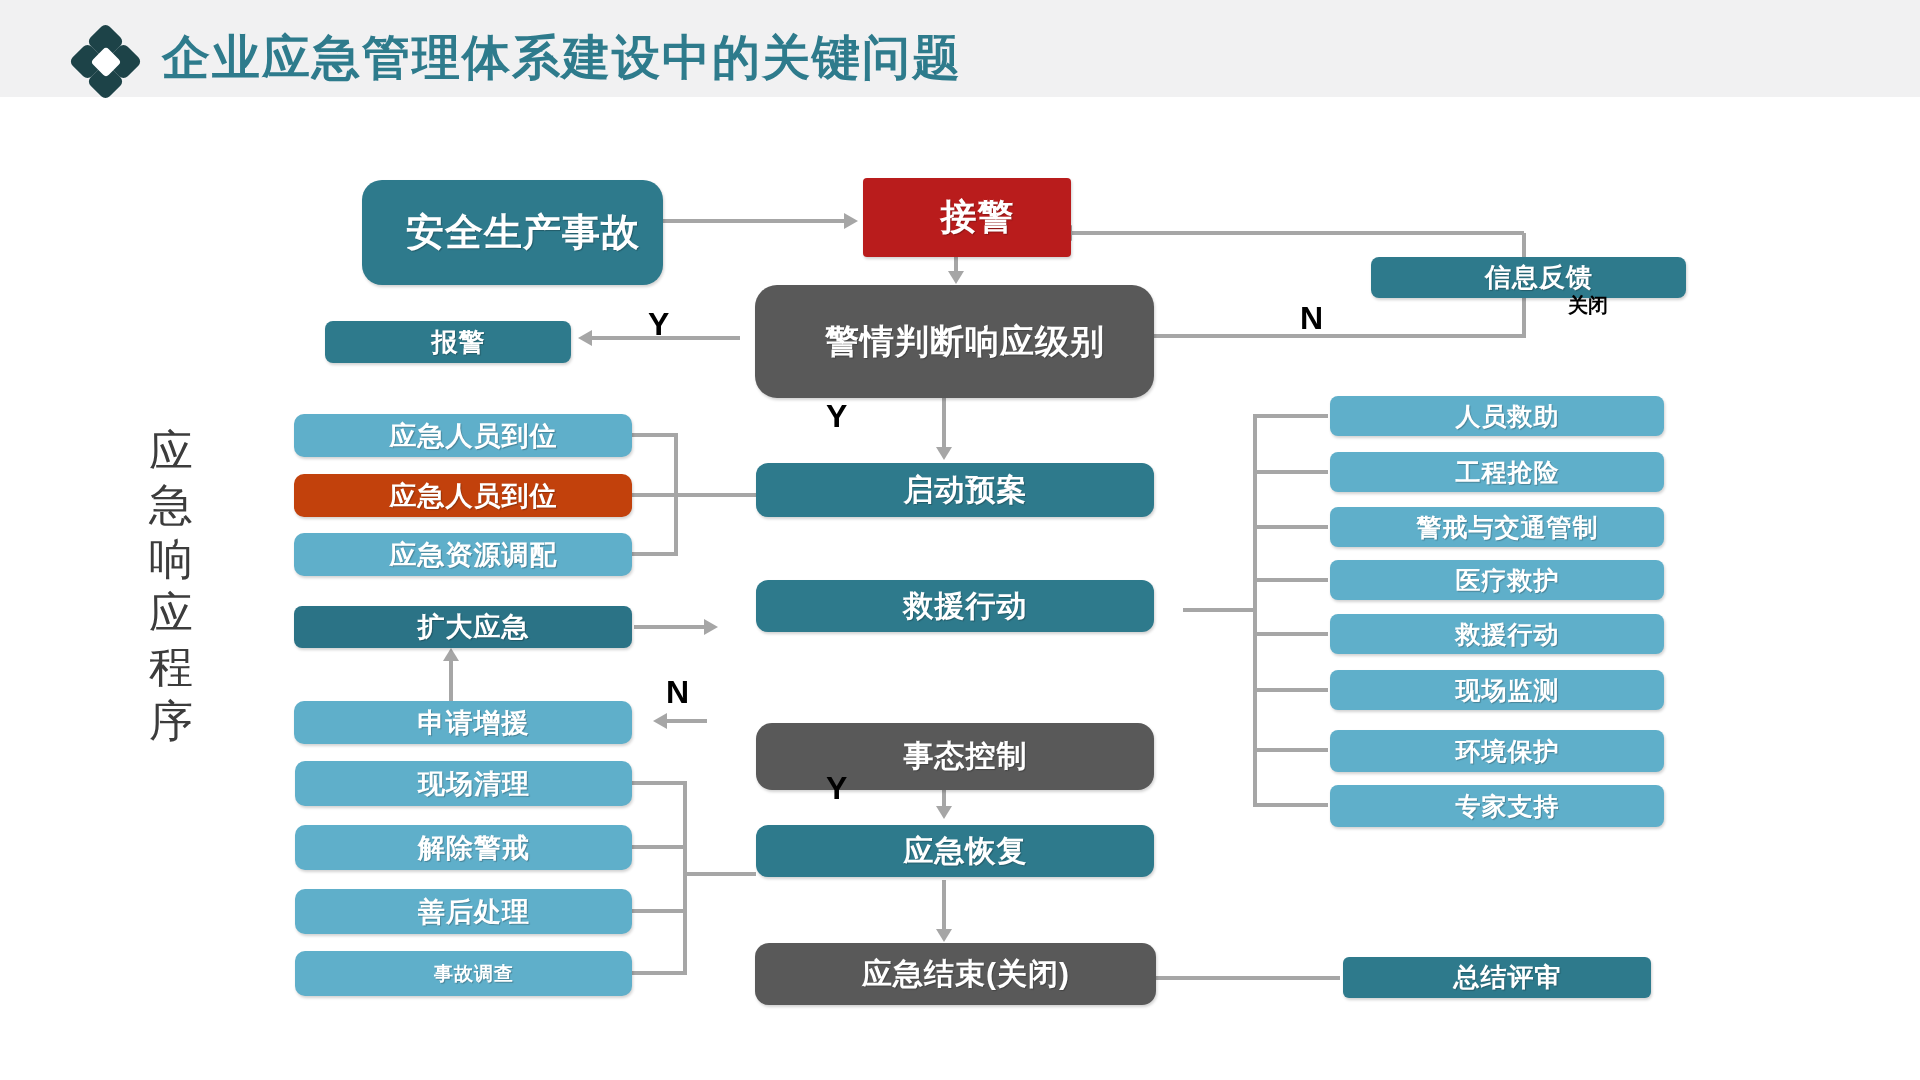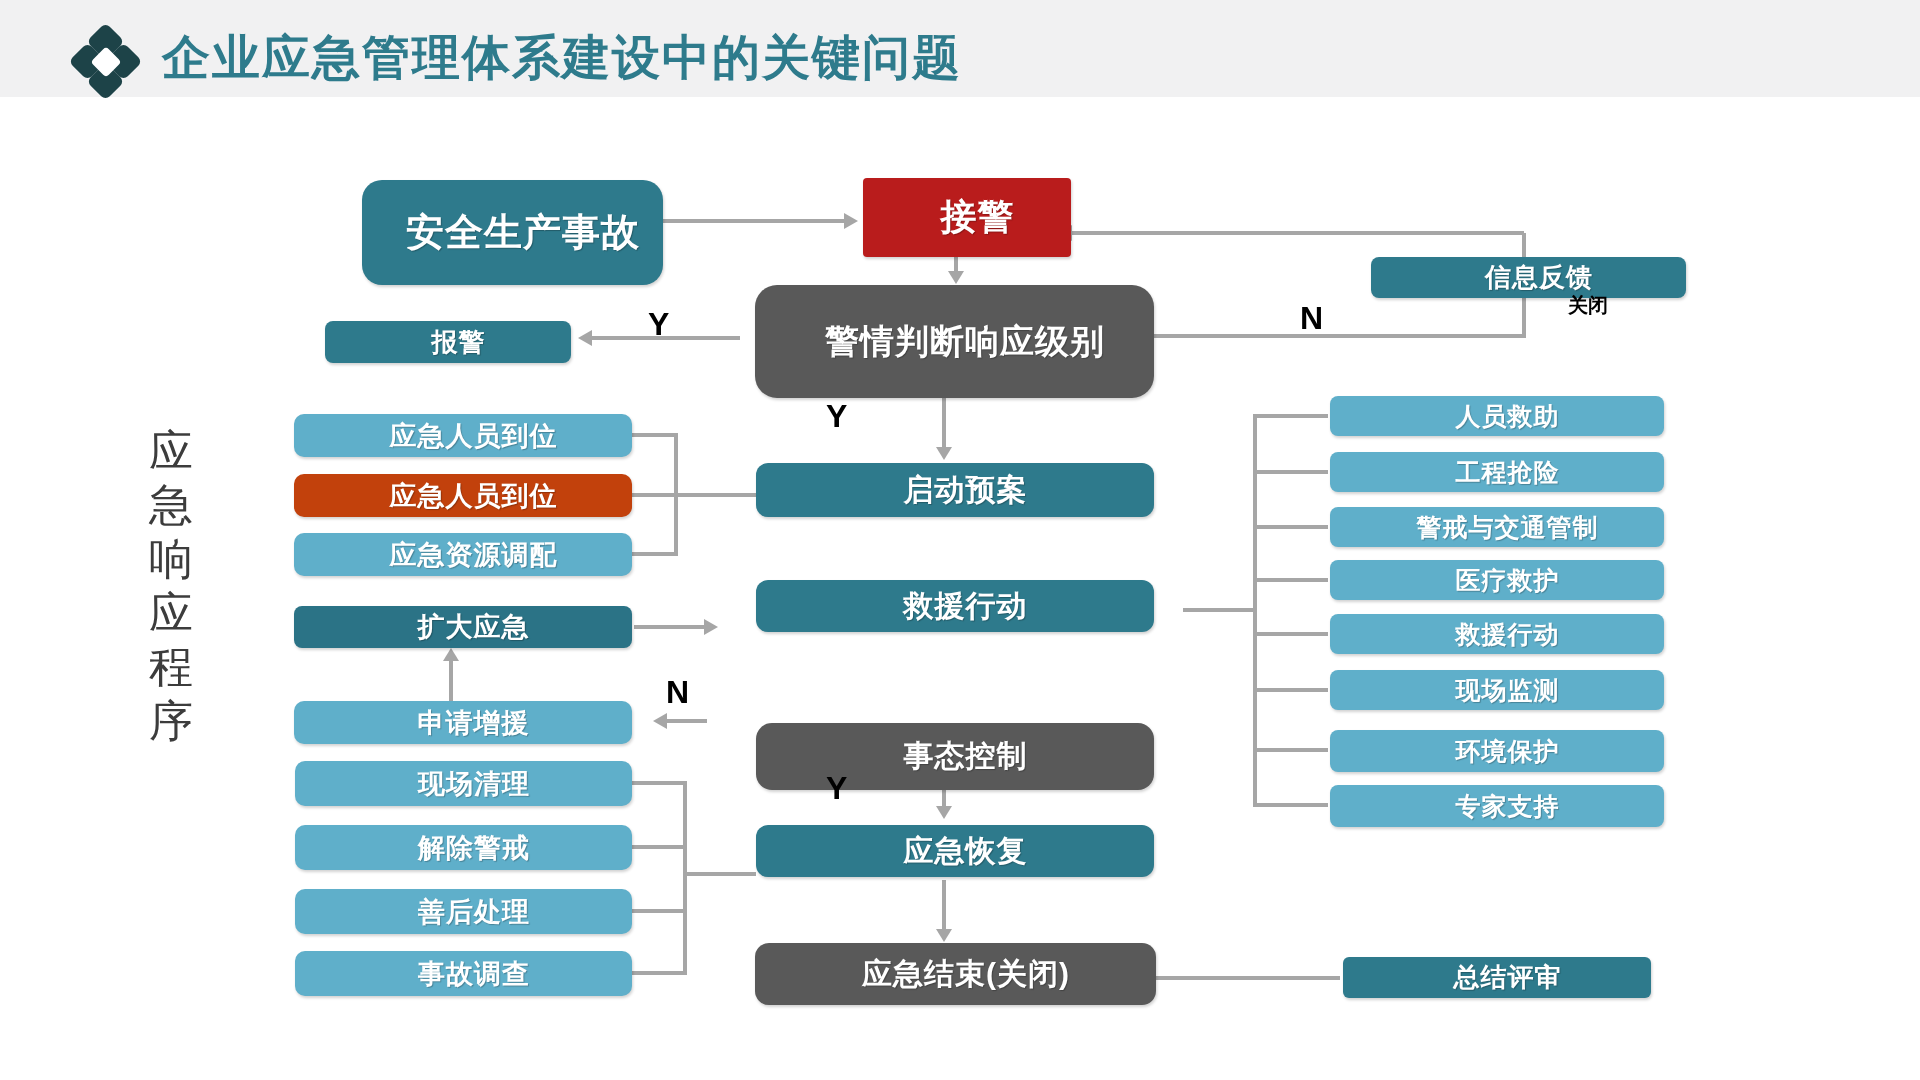--- a/index.html
+++ b/index.html
@@ -118,21 +118,21 @@
       <div class="node" style="left: 755px; top: 943px; width: 380px; height: 62px; background: rgb(89, 89, 89); font-size: 30px; border-radius: 14px;">应急结束(关闭)</div>
       <div class="node" style="left: 1343px; top: 957px; width: 287px; height: 41px; background: rgb(46, 122, 140); font-size: 26px; border-radius: 6px;">总结评审</div>
       <div class="node" style="left: 294px; top: 414px; width: 317px; height: 43px; background: rgb(95, 175, 202); font-size: 27px; border-radius: 10px;">应急人员到位</div>
       <div class="node" style="left: 294px; top: 474px; width: 317px; height: 43px; background: #c2410c; font-size: 27px; border-radius: 10px;">应急人员到位</div>
       <div class="node" style="left: 294px; top: 533px; width: 317px; height: 43px; background: rgb(95, 175, 202); font-size: 27px; border-radius: 10px;">应急资源调配</div>
       <div class="node" style="left: 294px; top: 606px; width: 317px; height: 42px; background: rgb(43, 115, 134); font-size: 27px; border-radius: 8px;">扩大应急</div>
       <div class="node" style="left: 294px; top: 701px; width: 317px; height: 43px; background: rgb(95, 175, 202); font-size: 27px; border-radius: 10px;">申请增援</div>
       <div class="node" style="left: 295px; top: 761px; width: 316px; height: 45px; background: rgb(95, 175, 202); font-size: 27px; border-radius: 10px;">现场清理</div>
       <div class="node" style="left: 295px; top: 825px; width: 316px; height: 45px; background: rgb(95, 175, 202); font-size: 27px; border-radius: 10px;">解除警戒</div>
       <div class="node" style="left: 295px; top: 889px; width: 316px; height: 45px; background: rgb(95, 175, 202); font-size: 27px; border-radius: 10px;">善后处理</div>
-      <div class="node" style="left: 295px; top: 951px; width: 316px; height: 45px; background: rgb(95, 175, 202); font-size: 27px; border-radius: 10px;">事故调查</div>
+      <div class="node" style="left: 295px; top: 951px; width: 316px; height: 45px; background: rgb(95, 175, 202); font-size: 19px; border-radius: 10px;">事故调查</div>
       <div class="node" style="left: 1330px; top: 396px; width: 313px; height: 40px; background: rgb(95, 175, 202); font-size: 25px; border-radius: 8px;">人员救助</div>
       <div class="node" style="left: 1330px; top: 452px; width: 313px; height: 40px; background: rgb(95, 175, 202); font-size: 25px; border-radius: 8px;">工程抢险</div>
       <div class="node" style="left: 1330px; top: 507px; width: 313px; height: 40px; background: rgb(95, 175, 202); font-size: 25px; border-radius: 8px;">警戒与交通管制</div>
       <div class="node" style="left: 1330px; top: 560px; width: 313px; height: 40px; background: rgb(95, 175, 202); font-size: 25px; border-radius: 8px;">医疗救护</div>
       <div class="node" style="left: 1330px; top: 614px; width: 313px; height: 40px; background: rgb(95, 175, 202); font-size: 25px; border-radius: 8px;">救援行动</div>
       <div class="node" style="left: 1330px; top: 670px; width: 313px; height: 40px; background: rgb(95, 175, 202); font-size: 25px; border-radius: 8px;">现场监测</div>
       <div class="node" style="left: 1330px; top: 730px; width: 313px; height: 42px; background: rgb(95, 175, 202); font-size: 25px; border-radius: 8px;">环境保护</div>
       <div class="node" style="left: 1330px; top: 785px; width: 313px; height: 42px; background: rgb(95, 175, 202); font-size: 25px; border-radius: 8px;">专家支持</div>
       <div class="dlabel" style="left: 648px; top: 306px; font-size: 32px;">Y</div>
       <div class="dlabel" style="left: 1300px; top: 300px; font-size: 32px;">N</div>

